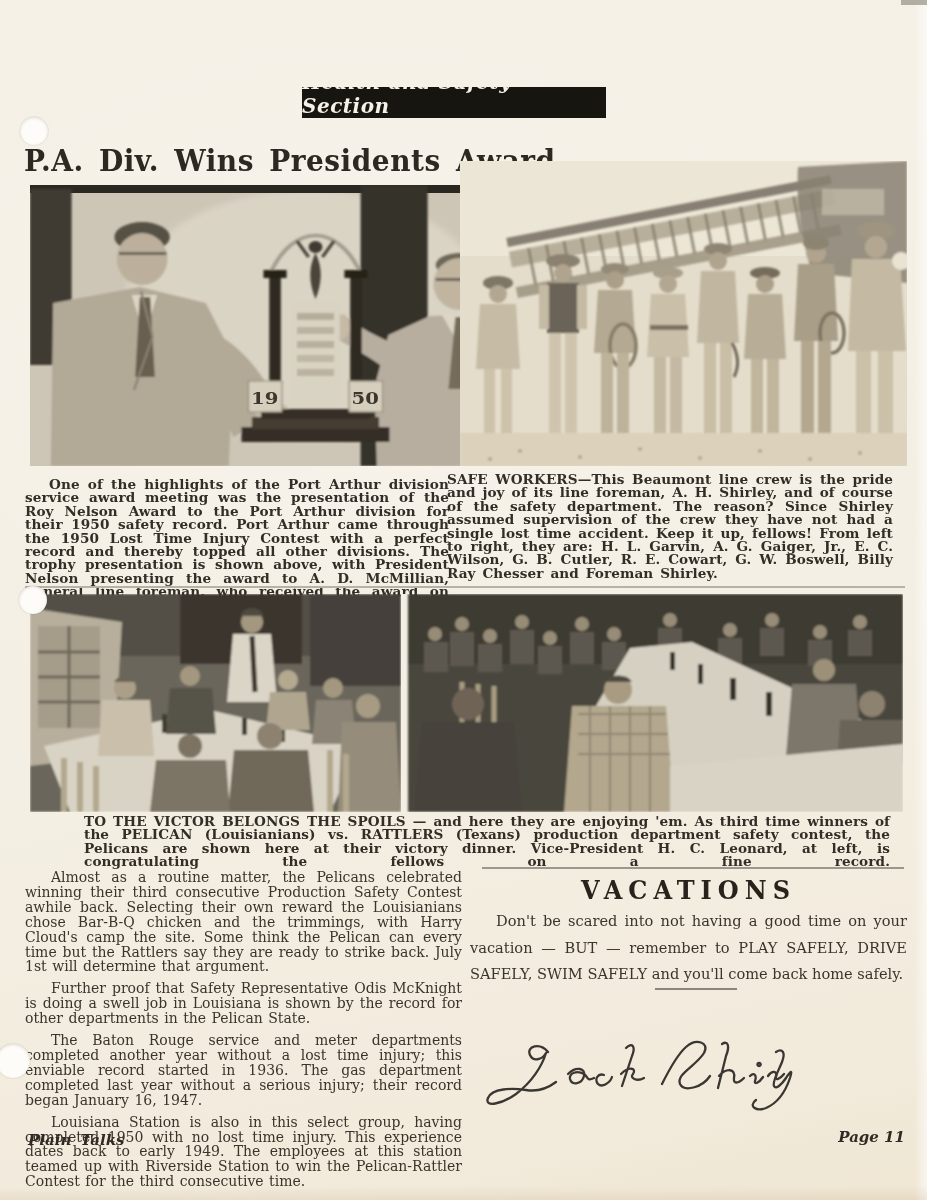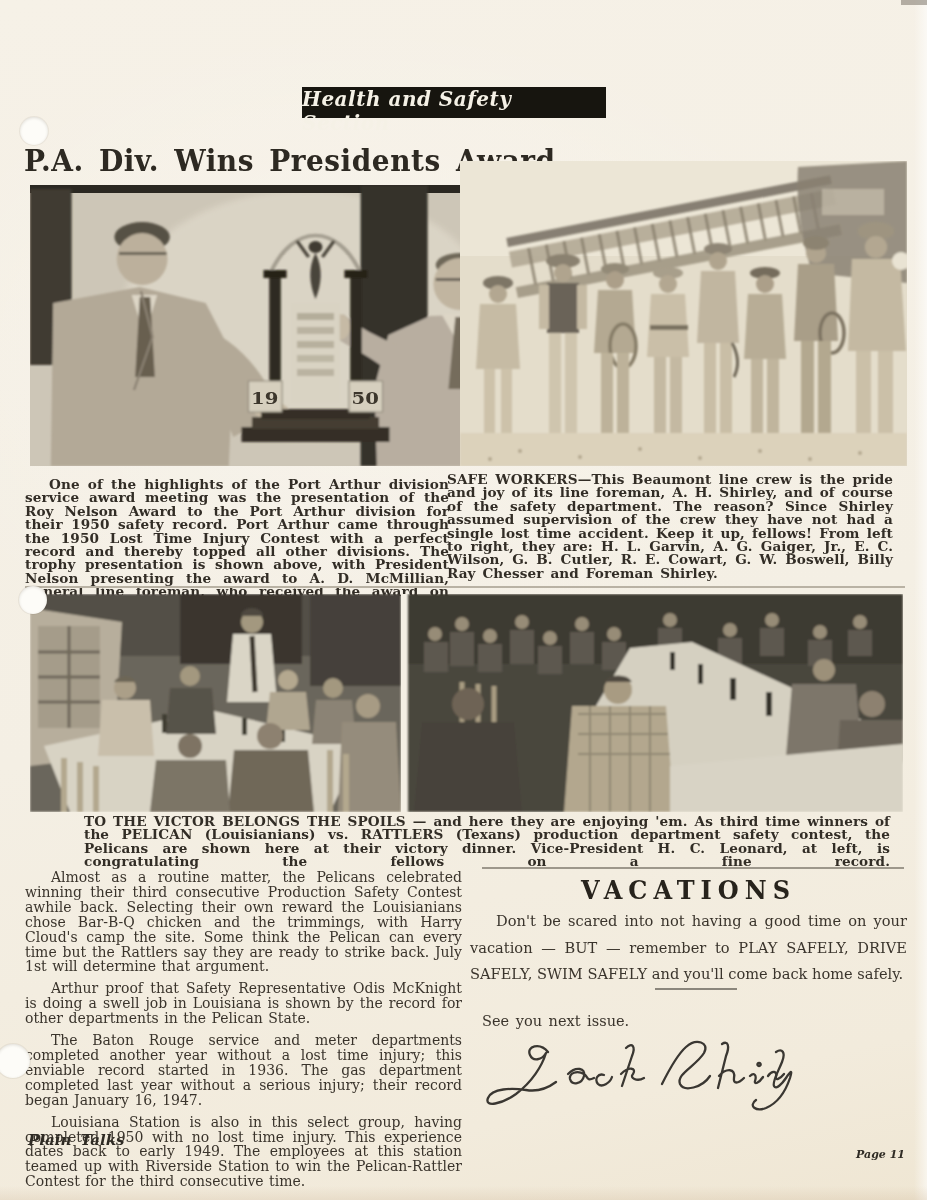--- a/index.html
+++ b/index.html
@@ -8,21 +8,21 @@
     background:
       radial-gradient(ellipse 700px 500px at 40% 30%, rgba(255,255,255,.25), rgba(255,255,255,0) 70%),
       linear-gradient(168deg,#f6f1e7 0%,#f4efe4 55%,#f2ebdc 88%,#efe6d3 100%);
     font-family:"DejaVu Serif","Liberation Serif",serif;
     color:#35302a;
   }
   .abs{position:absolute;}
   
   .banner{
     left:302px;top:87px;width:304px;height:31px;background:#17150f;
-    display:flex;align-items:flex-start;justify-content:center;
+    display:flex;align-items:flex-end;justify-content:center;
   }
   .banner span{
     color:#f5f1e6;font-style:italic;font-weight:bold;font-size:20px;letter-spacing:.5px;
   }
   
   .headline{
     left:24px;top:145px;width:432px;
     font-weight:bold;font-size:28px;letter-spacing:.5px;word-spacing:5px;
     color:#2d2922;white-space:nowrap;transform:scaleY(1.05);
   }
@@ -50,21 +50,21 @@
   
   .vacHead{left:470px;top:875px;width:437px;text-align:center;font-weight:bold;font-size:24px;
     letter-spacing:6px;color:#27231c;transform:scaleY(1.08);}
   .vacBody{left:470px;top:908px;width:437px;font-size:14.6px;line-height:26.5px;text-align:justify;color:#3a342c;}
   .vacBody p{margin:0;text-indent:26px;}
   .signoff{left:482px;top:1013px;width:300px;font-size:14.5px;color:#3a342c;word-spacing:2px;}
   .signature{left:476px;top:1038px;width:318px;height:76px;}
   .signature svg{display:block;width:100%;height:100%;}
   
   .footL{left:28px;top:1131px;font-weight:bold;font-style:italic;font-size:15px;color:#2f2b24;word-spacing:4px;text-align:right;}
-  .footR{right:22px;top:1128px;font-weight:bold;font-style:italic;font-size:11px;color:#2f2b24;margin-top:20px;}
+  .footR{right:22px;top:1128px;font-weight:bold;font-style:italic;font-size:15px;color:#2f2b24;}
   
   .hole{border-radius:50%;background:#fdfcf8;box-shadow:0 0 0 1px rgba(90,80,60,.08), inset 0 1px 3px rgba(60,50,35,.14);z-index:30;}
   .hole1{left:20px;top:117px;width:28px;height:28px;}
   .hole2{left:19px;top:586px;width:28px;height:28px;}
   .hole3{left:-4px;top:1044px;width:34px;height:34px;}
   .edgeR{right:0;top:0;width:13px;height:1200px;background:linear-gradient(to right,rgba(255,255,255,0),rgba(255,255,255,.6));z-index:25;}
   .notchTR{right:0;top:0;width:26px;height:5px;background:#7c746a;opacity:.55;z-index:26;}
   .edgeB{left:0;bottom:0;width:927px;height:14px;background:linear-gradient(to bottom,rgba(180,150,120,0),rgba(190,160,125,.18));z-index:25;}
 </style>
 </head>
@@ -363,31 +363,30 @@
       </g>
     </svg>
   </div>
 
   <div class="abs cap capM">TO THE VICTOR BELONGS THE SPOILS — and here they are enjoying 'em. As third time winners of the PELICAN (Louisianians) vs. RATTLERS (Texans) production department safety contest, the Pelicans are shown here at their victory dinner. Vice-President H. C. Leonard, at left, is congratulating the fellows on a fine record.</div>
 
   <div class="abs rule2"></div>
 
   <div class="abs storycol">
     <p>Almost as a routine matter, the Pelicans celebrated winning their third consecutive Production Safety Contest awhile back. Selecting their own reward the Louisianians chose Bar-B-Q chicken and the trimmings, with Harry Cloud's camp the site. Some think the Pelican can every time but the Rattlers say they are ready to strike back.  July 1st will determine that argument.</p>
-    <p>Arthur proof that Safety Representative Odis McKnight is doing a swell job in Louisiana is shown by the record for other departments in the Pelican State.</p>
+    <p>Further proof that Safety Representative Odis McKnight is doing a swell job in Louisiana is shown by the record for other departments in the Pelican State.</p>
     <p>The Baton Rouge service and meter departments completed another year without a lost time injury; this enviable record started in 1936.  The gas department completed last year without a serious injury; their record began January 16, 1947.</p>
     <p>Louisiana Station is also in this select group, having completed 1950 with no lost time injury.  This experience dates back to early 1949.  The employees at this station teamed up with Riverside Station to win the Pelican-Rattler Contest for the third consecutive time.</p>
   </div>
 
   <div class="abs vacHead">VACATIONS</div>
   <div class="abs vacBody">
     <p>Don't be scared into not having a good time on your vacation — BUT — remember to PLAY SAFELY, DRIVE SAFELY, SWIM SAFELY and you'll come back home safely.</p>
   </div>
   <div class="abs dash"></div>
-  <div class="abs signoff">See you next issue.</div>
 
   <div class="abs signature">
     <svg viewBox="0 0 318 76">
       <title>Jack Shirley</title>
       <g fill="none" stroke="#3a3732" stroke-width="2.3" stroke-linecap="round" stroke-linejoin="round">
         <path d="M72,14 C64,4 50,8 54,17 C57,24 66,22 70,15 C66,28 56,44 40,56 C26,66 8,70 12,60 C16,50 36,50 50,52 C62,54 72,50 80,44"></path>
         <path d="M92,36 C100,28 110,30 108,38 C106,46 96,48 94,41 C93,35 101,32 108,36 C112,38 110,44 118,40"></path>
         <path d="M128,37 C122,35 118,41 122,46 C126,50 134,45 136,39"></path>
         <path d="M150,10 C156,4 160,8 156,18 L146,48 M145,36 C153,28 161,30 157,36 C153,40 161,44 168,40"></path>
         <path d="M186,46 C194,30 202,16 210,9 C220,0 234,4 228,15 C220,28 200,36 204,46 C208,54 226,50 234,38"></path>

